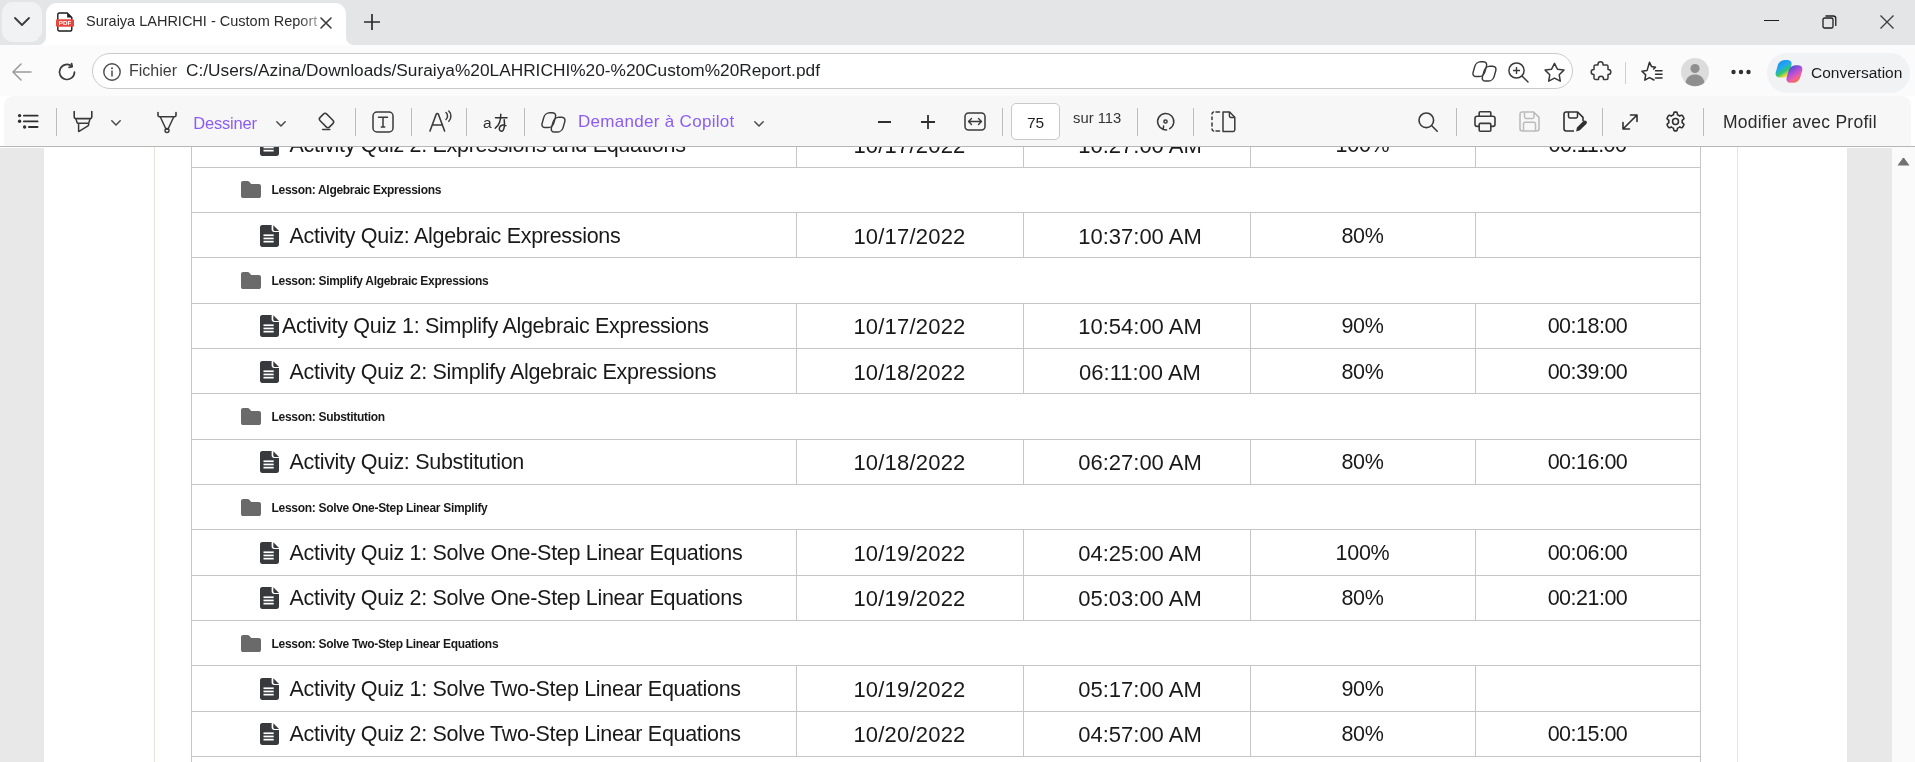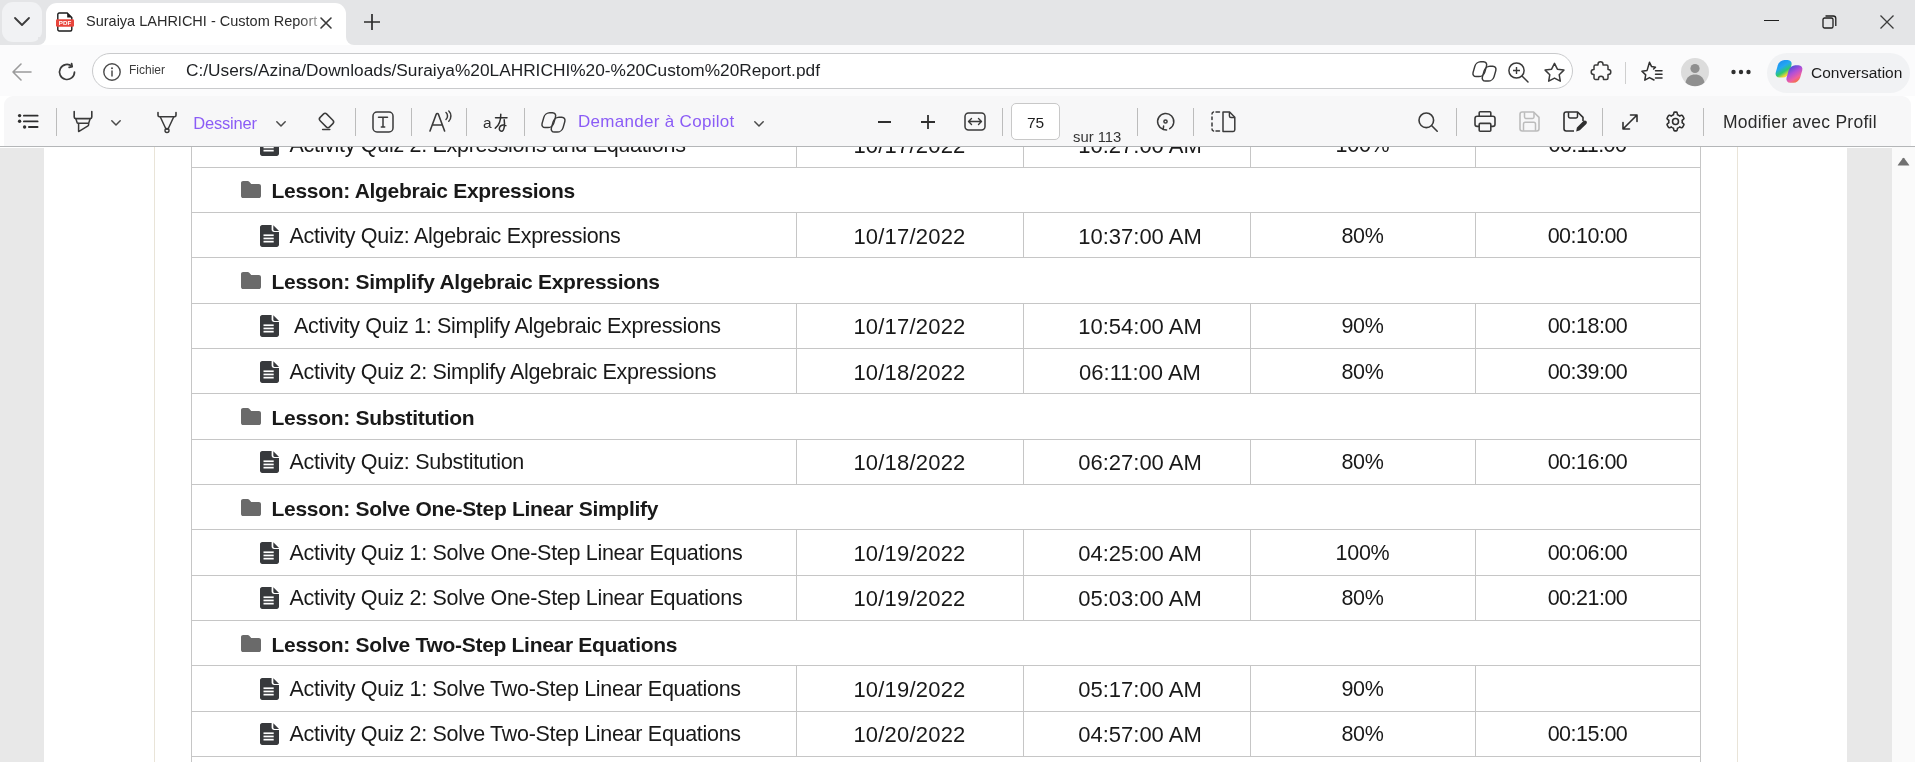--- a/index.html
+++ b/index.html
@@ -8,21 +8,21 @@
 #tbborder{position:absolute;left:0;top:146px;width:1915px;height:1px;background:#b4b6b8}
 #content{position:absolute;left:0;top:147px;width:1915px;height:615px;background:#fff;overflow:hidden}
 .sep{position:absolute;width:1px;background:#bcbcbc}
 .tsep{top:108px;height:28px}
 svg{position:absolute;overflow:visible}
 .ic{position:absolute}
 .hl{position:absolute;height:1px;background:#c6c6c6;left:191px;width:1510px}
 .vl{position:absolute;width:1px;background:#c6c6c6}
 .rowtx{position:absolute;color:#191919;white-space:nowrap}
 .qz{font-size:21.5px;letter-spacing:-0.3px}
-.ls{font-size:21px;font-weight:bold;letter-spacing:-0.3px}
+.ls{font-size:12px;font-weight:bold;letter-spacing:-0.3px}
 .ctr{text-align:center}
 .tbt{position:absolute;font-size:15.5px;color:#8b5cf6;white-space:nowrap;line-height:1.15}
 </style></head><body>
 <div id="tabbar">
     <div class="abs" style="left:2px;top:2px;width:40px;height:40px;border-radius:11px;background:#f1f2f4"></div>
     <svg style="left:14px;top:17px" width="16" height="10" viewBox="0 0 16 10">
       <path d="M1 1 L8 8 L15 1" fill="none" stroke="#3c3c3c" stroke-width="1.8" stroke-linecap="round" stroke-linejoin="round"></path>
     </svg>
     <div class="abs" style="left:46px;top:3px;width:300px;height:42px;background:#fff;border-radius:11px 11px 0 0"></div>
     <div class="abs" style="left:38px;top:37px;width:8px;height:8px;background:#fff"></div>
@@ -58,21 +58,21 @@
     <svg style="left:58px;top:18px" width="18" height="18" viewBox="0 0 18 18">
       <path d="M16.5 9 A7.5 7.5 0 1 1 13.9 3.3" fill="none" stroke="#3b3b3b" stroke-width="1.7" stroke-linecap="round"></path>
       <path d="M13.6 0.5 L14.2 3.6 L11.1 4.3" fill="none" stroke="#3b3b3b" stroke-width="1.7" stroke-linecap="round" stroke-linejoin="round"></path>
     </svg>
     <div class="abs" style="left:92px;top:8px;width:1481px;height:36px;border-radius:18px;background:#fff;border:1px solid #c9cacc"></div>
     <svg style="left:103px;top:17.5px" width="18" height="18" viewBox="0 0 18 18">
       <circle cx="9" cy="9" r="8.2" fill="none" stroke="#4b4b4b" stroke-width="1.4"></circle>
       <path d="M9 8 V13" stroke="#4b4b4b" stroke-width="1.5" stroke-linecap="round"></path>
       <circle cx="9" cy="5.2" r="1" fill="#4b4b4b"></circle>
     </svg>
-    <div class="abs" style="left:129px;top:0;height:51px;line-height:51px;font-size:12px;color:#3c3c3c">Fichier</div>
+    <div class="abs" style="left:129px;top:0;height:51px;line-height:51px;font-size:16px;color:#3c3c3c">Fichier</div>
     <div class="abs" style="left:186px;top:0;height:51px;line-height:51px;font-size:17.3px;color:#1e2023">C:/Users/Azina/Downloads/Suraiya%20LAHRICHI%20-%20Custom%20Report.pdf</div>
     <svg style="left:1473px;top:16px" width="23" height="21" viewBox="0 0 23 21">
       <g fill="none" stroke="#3a3a3a" stroke-width="1.5">
         <rect x="1" y="0.8" width="11.6" height="14.8" rx="4.4" transform="skewX(-16)" transform-origin="6.8 8.2"></rect>
         <rect x="10.3" y="5.3" width="11.6" height="14.8" rx="4.4" transform="skewX(-16)" transform-origin="16.1 12.7"></rect>
       </g>
     </svg>
     <svg style="left:1508px;top:17px" width="21" height="21" viewBox="0 0 21 21">
       <circle cx="8.5" cy="8.5" r="7.6" fill="none" stroke="#3a3a3a" stroke-width="1.5"></circle>
       <path d="M14.5 14.5 L20 20" stroke="#3a3a3a" stroke-width="1.5" stroke-linecap="round"></path>
@@ -185,21 +185,21 @@
     <div class="abs" style="left:878px;top:121px;width:13px;height:1.8px;background:#2f2f2f"></div>
     <svg style="left:921px;top:115px" width="14" height="14" viewBox="0 0 14 14">
       <path d="M7 0 V14 M0 7 H14" stroke="#2f2f2f" stroke-width="1.8"></path>
     </svg>
     <svg style="left:964px;top:112px" width="22" height="19" viewBox="0 0 22 19">
       <rect x="1" y="1" width="20" height="17" rx="3.5" fill="none" stroke="#3a3a3a" stroke-width="1.5"></rect>
       <path d="M5 9.5 H17 M7.5 6.5 L4.5 9.5 L7.5 12.5 M14.5 6.5 L17.5 9.5 L14.5 12.5" fill="none" stroke="#3a3a3a" stroke-width="1.4" stroke-linecap="round" stroke-linejoin="round"></path>
     </svg>
     <div class="sep tsep" style="left:1002px"></div>
     <div class="abs" style="left:1011px;top:102.5px;width:49px;height:37px;background:#fff;border:1px solid #c8c8c8;border-radius:5px;text-align:center;line-height:38px;font-size:15.5px;color:#1f1f1f">75</div>
-    <div class="tbt" style="left:1073px;top:129px;font-size:14.8px;color:#333">sur 113</div>
+    <div class="tbt" style="left:1073px;top:110px;font-size:14.8px;color:#333">sur 113</div>
     <div class="sep tsep" style="left:1137px"></div>
     <svg style="left:1155px;top:111px" width="21" height="21" viewBox="0 0 21 21">
       <path d="M14.7 17.6 A8.1 8.1 0 1 0 8.2 18.25" fill="none" stroke="#3a3a3a" stroke-width="1.5" stroke-linecap="round"></path>
       <path d="M8.6 15.1 L8.2 18.4 L11.6 18.9" fill="none" stroke="#3a3a3a" stroke-width="1.5" stroke-linecap="round" stroke-linejoin="round"></path>
       <circle cx="10.5" cy="10.5" r="1.6" fill="none" stroke="#3a3a3a" stroke-width="1.5"></circle>
     </svg>
     <div class="sep tsep" style="left:1193px"></div>
     <svg style="left:1211px;top:111px" width="25" height="21" viewBox="0 0 25 21">
       <path d="M8.5 1 H5 M8.5 20 H5 M2.5 1 C1.4 1.2 1 2 1 3 M2.5 20 C1.4 19.8 1 19 1 18 M1 6 V8.5 M1 12 V15" fill="none" stroke="#3a3a3a" stroke-width="1.5" stroke-linecap="round"></path>
       <path d="M12 1 H18.6 L23.8 6.2 V18.8 C23.8 19.9 23 20.5 22.2 20.5 H12 V1 Z" fill="none" stroke="#3a3a3a" stroke-width="1.5" stroke-linejoin="round"></path>
@@ -289,37 +289,36 @@
       <path fill="#37393c" d="M2.2 0 H11.6 V4.6 C11.6 5.9 12.7 7 14 7 H19 V19.8 C19 21 18 22 16.8 22 H2.2 C1 22 0 21 0 19.8 V2.2 C0 1 1 0 2.2 0 Z"></path>
       <path fill="#37393c" d="M13.3 0.2 L18.8 5.7 V5.9 H14.6 C13.9 5.9 13.3 5.3 13.3 4.6 Z"></path>
       <rect x="3.5" y="9.4" width="10.2" height="1.7" fill="#fff"></rect>
       <rect x="3.5" y="12.6" width="10.2" height="1.7" fill="#fff"></rect>
       <rect x="3.5" y="15.8" width="10.2" height="1.7" fill="#fff"></rect>
     </svg>
     <div class="rowtx qz" style="left:289.5px;top:66.53px;height:45.33px;line-height:45.33px">Activity Quiz: Algebraic Expressions</div>
     <div class="rowtx qz ctr" style="left:796px;top:66.53px;width:227px;height:45.33px;line-height:45.33px;letter-spacing:0.2px;font-size:22px">10/17/2022</div>
     <div class="rowtx qz ctr" style="left:1023px;top:66.53px;width:227px;height:45.33px;line-height:45.33px;letter-spacing:0;font-size:22px;text-indent:7px">10:37:00 AM</div>
     <div class="rowtx qz ctr" style="left:1250px;top:66.53px;width:225px;height:45.33px;line-height:45.33px;letter-spacing:-0.3px">80%</div>
-    <div class="rowtx qz ctr" style="left:1475px;top:66.53px;width:225px;height:45.33px;line-height:45.33px;letter-spacing:-0.5px">00:10:00</div>
     <svg class="ic" style="left:240.7px;top:124.86px" width="20" height="17" viewBox="0 0 20 17">
       <path fill="#6a6a6a" d="M0 2.1 C0 0.9 0.9 0 2.1 0 H6.6 C7.3 0 7.9 0.3 8.3 0.8 L10.2 3.1 H17.9 C19.1 3.1 20 4 20 5.2 V14.9 C20 16.1 19.1 17 17.9 17 H2.1 C0.9 17 0 16.1 0 14.9 Z"></path>
     </svg>
     <div class="rowtx ls" style="left:271.5px;top:111.86px;height:45.33px;line-height:45.33px">Lesson: Simplify Algebraic Expressions</div>
     <div class="vl" style="left:796px;top:155.79px;height:45.33px"></div>
     <div class="vl" style="left:1023px;top:155.79px;height:45.33px"></div>
     <div class="vl" style="left:1250px;top:155.79px;height:45.33px"></div>
     <div class="vl" style="left:1475px;top:155.79px;height:45.33px"></div>
     <svg class="ic" style="left:259.5px;top:168.39px" width="19" height="22" viewBox="0 0 19 22">
       <path fill="#37393c" d="M2.2 0 H11.6 V4.6 C11.6 5.9 12.7 7 14 7 H19 V19.8 C19 21 18 22 16.8 22 H2.2 C1 22 0 21 0 19.8 V2.2 C0 1 1 0 2.2 0 Z"></path>
       <path fill="#37393c" d="M13.3 0.2 L18.8 5.7 V5.9 H14.6 C13.9 5.9 13.3 5.3 13.3 4.6 Z"></path>
       <rect x="3.5" y="9.4" width="10.2" height="1.7" fill="#fff"></rect>
       <rect x="3.5" y="12.6" width="10.2" height="1.7" fill="#fff"></rect>
       <rect x="3.5" y="15.8" width="10.2" height="1.7" fill="#fff"></rect>
     </svg>
-    <div class="rowtx qz" style="left:294px;top:157.19px;height:45.33px;line-height:45.33px">Activity Quiz 1: Simplify Algebraic Expressions</div>
+    <div class="rowtx qz" style="left:282px;top:157.19px;height:45.33px;line-height:45.33px">Activity Quiz 1: Simplify Algebraic Expressions</div>
     <div class="rowtx qz ctr" style="left:796px;top:157.19px;width:227px;height:45.33px;line-height:45.33px;letter-spacing:0.2px;font-size:22px">10/17/2022</div>
     <div class="rowtx qz ctr" style="left:1023px;top:157.19px;width:227px;height:45.33px;line-height:45.33px;letter-spacing:0;font-size:22px;text-indent:7px">10:54:00 AM</div>
     <div class="rowtx qz ctr" style="left:1250px;top:157.19px;width:225px;height:45.33px;line-height:45.33px;letter-spacing:-0.3px">90%</div>
     <div class="rowtx qz ctr" style="left:1475px;top:157.19px;width:225px;height:45.33px;line-height:45.33px;letter-spacing:-0.5px">00:18:00</div>
     <div class="vl" style="left:796px;top:201.12px;height:45.33px"></div>
     <div class="vl" style="left:1023px;top:201.12px;height:45.33px"></div>
     <div class="vl" style="left:1250px;top:201.12px;height:45.33px"></div>
     <div class="vl" style="left:1475px;top:201.12px;height:45.33px"></div>
     <svg class="ic" style="left:259.5px;top:213.72px" width="19" height="22" viewBox="0 0 19 22">
       <path fill="#37393c" d="M2.2 0 H11.6 V4.6 C11.6 5.9 12.7 7 14 7 H19 V19.8 C19 21 18 22 16.8 22 H2.2 C1 22 0 21 0 19.8 V2.2 C0 1 1 0 2.2 0 Z"></path>

